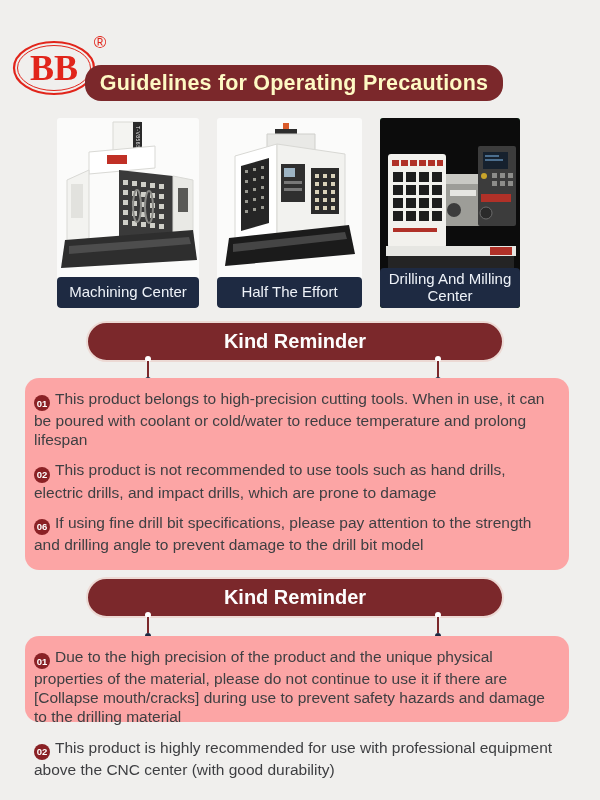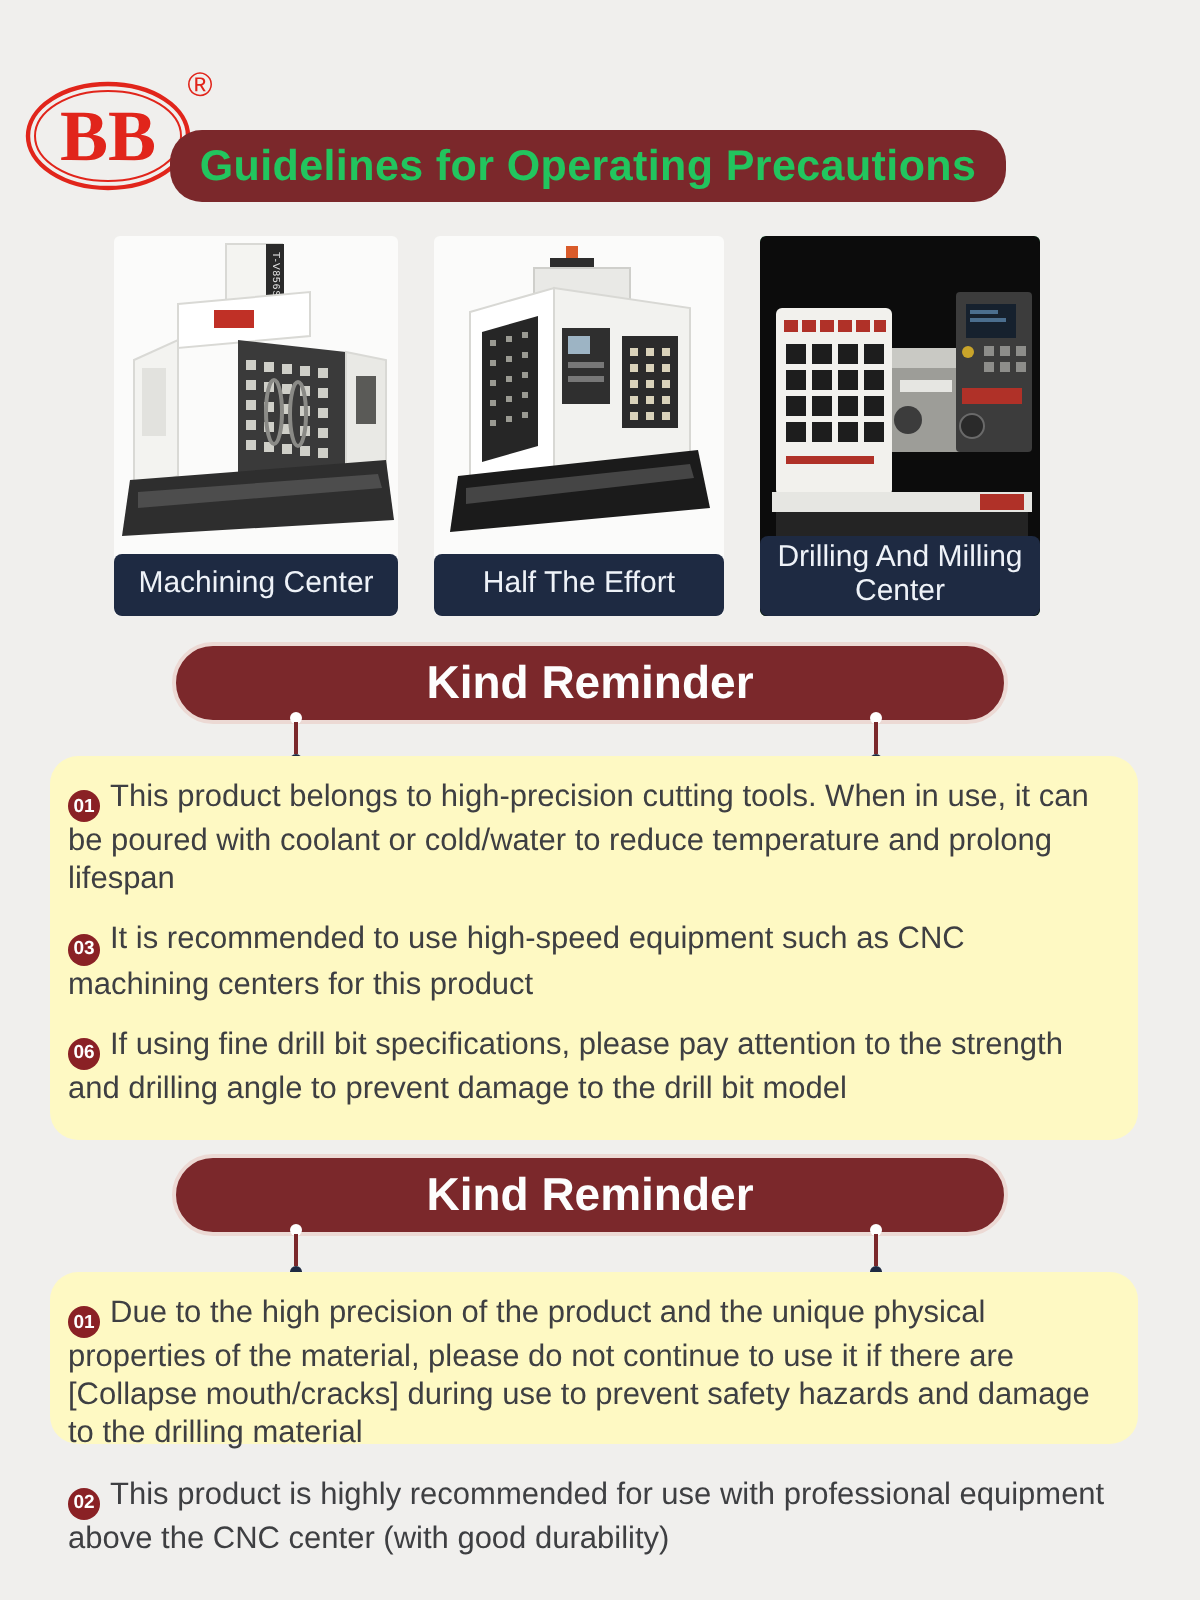--- a/index.html
+++ b/index.html
@@ -12,21 +12,21 @@
     overflow: hidden;
   }
   
   .logo { position: absolute; left: 8px; top: 4px; width: 104px; height: 70px; margin-top: 24px; }
   .logo svg { display: block; }
   
   .banner-top {
     position: absolute; left: 85px; top: 65px; width: 418px; height: 36px;
     background: #7b282b; border-radius: 16px;
     display: flex; align-items: center; justify-content: center;
-    color: #22c55e; font-size: 21.5px; font-weight: bold; letter-spacing: .2px;
+    color: #fef9c3; font-size: 21.5px; font-weight: bold; letter-spacing: .2px;
   }
   
   .products { position: absolute; left: 57px; top: 118px; width: 464px; display: flex; gap: 18px; }
   .pcard { position: relative; height: 190px; border-radius: 3px; overflow: hidden; }
   .pcard.light { background: #fbfbfa; }
   .pcard.dark  { background: #86efac; }
   .pcard-1 { width: 145px; } .pcard-2 { width: 142px; } .pcard-3 { width: 140px; }
   .pcard svg { position: absolute; left: 0; top: 0; }
   .plabel {
     position: absolute; left: 0; right: 0; bottom: 0;
@@ -35,21 +35,21 @@
     display: flex; align-items: center; justify-content: center; text-align: center;
     line-height: 1.12; padding: 2px 4px;
   }
   .plabel.one { height: 31px; }
   .plabel.two { height: 40px; }
   
   .reminder {
     position: absolute; left: 86px; width: 418px; height: 41px;
     background: #7b282b; border: 2px solid #ecd9d4; border-radius: 22px;
     display: flex; align-items: center; justify-content: center;
-    color: #fdfdfd; font-size: 23px; font-weight: bold;
+    color: #fdfdfd; font-size: 20px; font-weight: bold;
   }
   .reminder.r1 { top: 321px; }
   .reminder.r2 { top: 577px; }
   
   .pin { position: absolute; width: 8px; height: 28px; }
   .pin .dot-top {
     position: absolute; left: 1px; top: 0; width: 6px; height: 6px;
     border-radius: 50%; background: #fff;
   }
   .pin .line {
@@ -60,21 +60,21 @@
     position: absolute; left: 1px; top: 21px; width: 6px; height: 6px;
     border-radius: 50%; background: #1e2a42;
   }
   .pin.p1a { left: 144px; top: 356px; }
   .pin.p1b { left: 434px; top: 356px; }
   .pin.p2a { left: 144px; top: 612px; }
   .pin.p2b { left: 434px; top: 612px; }
   
   .wcard {
     position: absolute; left: 25px; width: 544px;
-    background: #fef9c3; border-radius: 14px;
+    background: #fca5a5; border-radius: 14px;
     padding: 11px 12px 12px 9px;
   }
   .wcard.c1 { top: 378px; height: 192px; }
   .wcard.c2 { top: 636px; height: 86px; }
   .item { margin-bottom: 11px; color: #3e3f42; font-size: 15.5px; line-height: 1.23; }
   .item:last-child { margin-bottom: 0; }
   .badge {
     display: inline-flex; width: 16px; height: 16px; border-radius: 50%;
     background: #8a2125; color: #ffffff;
     font-size: 9.5px; font-weight: bold;
@@ -277,21 +277,21 @@
     <span class="dot-top"></span>
     <span class="line"></span>
     <span class="dot-bot"></span>
   </div>
 
 <div class="wcard c1">
   <div class="item">
     <span class="badge">01</span><span>This product belongs to high-precision cutting tools. When in use, it can be poured with coolant or cold/water to reduce temperature and prolong lifespan</span>
   </div>
   <div class="item">
-    <span class="badge">03</span><span>It is recommended to use high-speed equipment such as CNC machining centers for this product</span>
+    <span class="badge">02</span><span>This product is not recommended to use tools such as hand drills, electric drills, and impact drills, which are prone to damage</span>
   </div>
   <div class="item">
     <span class="badge">06</span><span>If using fine drill bit specifications, please pay attention to the strength and drilling angle to prevent damage to the drill bit model</span>
   </div>
 </div>
 
 <div class="reminder r2">
   <span>Kind Reminder</span>
 </div>
 <div class="pin p2a">

